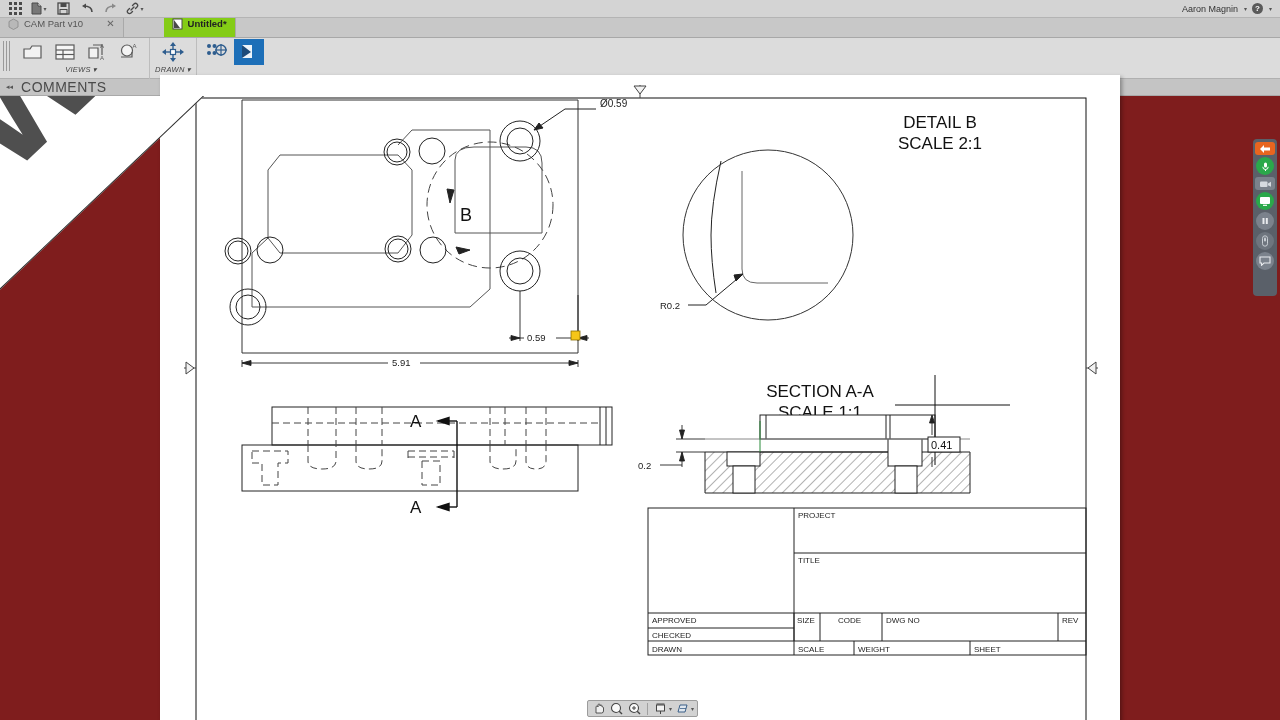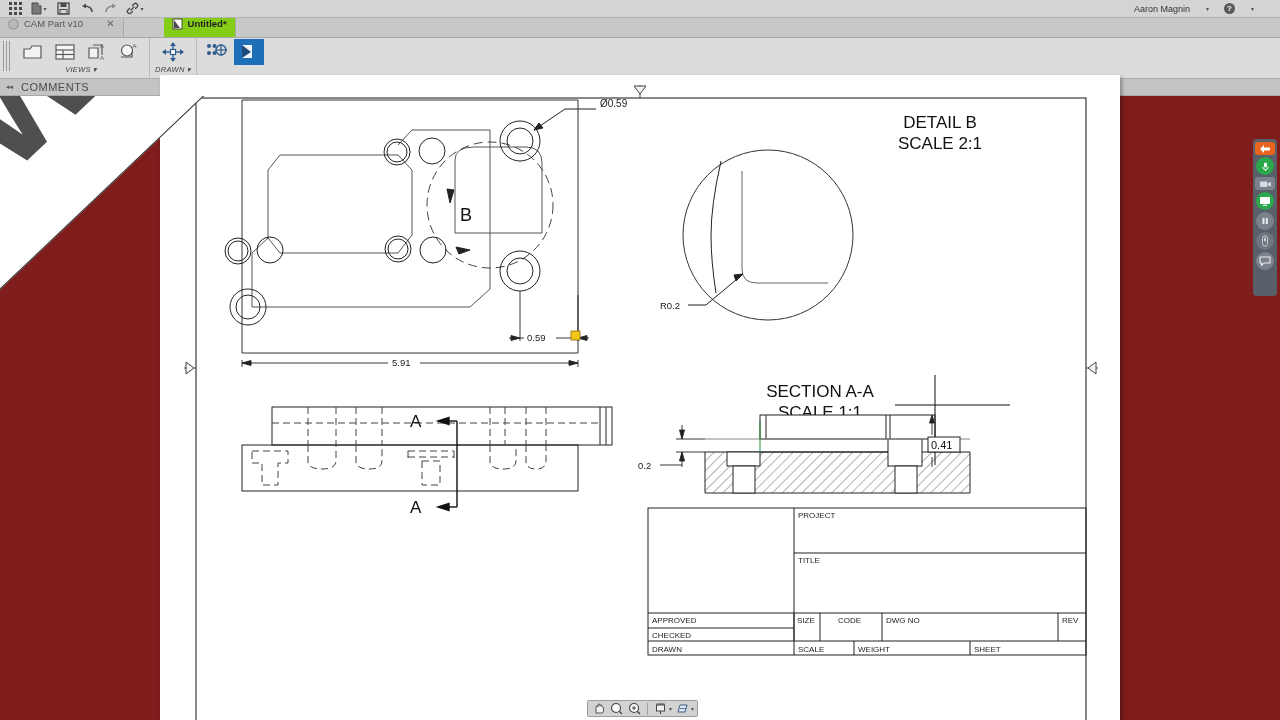--- a/index.html
+++ b/index.html
@@ -18,22 +18,22 @@
     display: flex; align-items: center;
   }
   .qt-group { display: flex; align-items: center; gap: 2px; padding-left: 4px; }
   .qt-btn {
     width: 22px; height: 17px; display: flex; align-items: center; justify-content: center;
     color: #444;
   }
   .qt-btn svg { display: block; }
   .caret { font-size: 6px; color: #555; margin-left: 1px; line-height: 1; }
   .appbar-right {
-    margin-left: auto; display: flex; align-items: center; gap: 15px;
-    padding-right: 26px; font-size: 9px; color: #333;
+    margin-left: auto; display: flex; align-items: center; gap: 5px;
+    padding-right: 8px; font-size: 9px; color: #333;
   }
   .help-circle {
     width: 11px; height: 11px; border-radius: 50%; background: #5a5a5a; color: #fff;
     font-size: 8px; font-weight: bold; display: flex; align-items: center; justify-content: center;
   }
 
   
   .tabstrip {
     position: absolute; top: 18px; left: 0; width: 1280px; height: 20px;
     background: #c8c8c8; display: flex; align-items: stretch;
@@ -62,21 +62,21 @@
   .rib-btn { width: 30px; height: 26px; display: flex; align-items: center; justify-content: center; }
   .rib-btn.active { background: #1d6fb8; }
   .rib-label { font-size: 7.5px; color: #444; letter-spacing: .3px; display:flex; align-items:center; gap:2px;font-style:italic; }
 
   
   .commentsbar {
     position: absolute; top: 79px; left: 0; width: 1280px; height: 17px;
     background: #c4c4c4; display: flex; align-items: center; gap: 8px;
     padding-left: 6px; border-bottom: 1px solid #a9a9a9;
   }
-  .comments-label { font-size: 11px; color: #4a4a4a; letter-spacing: .5px; }
+  .comments-label { font-size: 14px; color: #4a4a4a; letter-spacing: .5px; }
   .dbl-arrow { font-size: 7px; color: #555; }
 
   
   .canvas {
     position: absolute; top: 96px; left: 0; width: 1280px; height: 624px;
     background: #7f1d1d;
   }
   .sheet {
     position: absolute; left: 160px; top: -21px; width: 960px; height: 702px;
     background: #fff; box-shadow: 2px 2px 4px rgba(0,0,0,.33);

